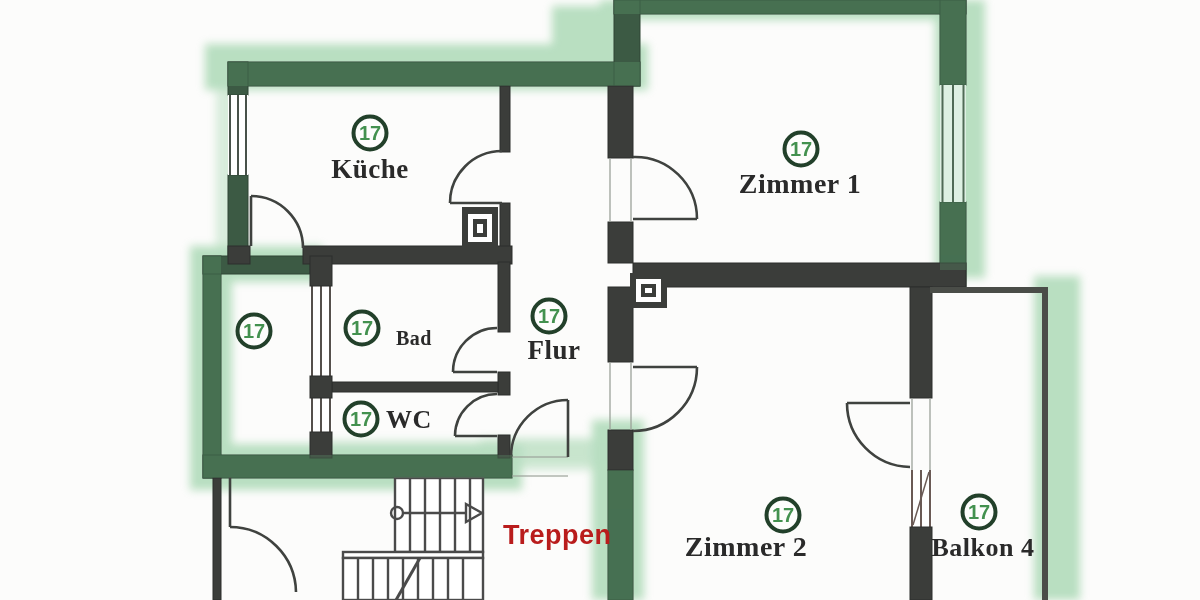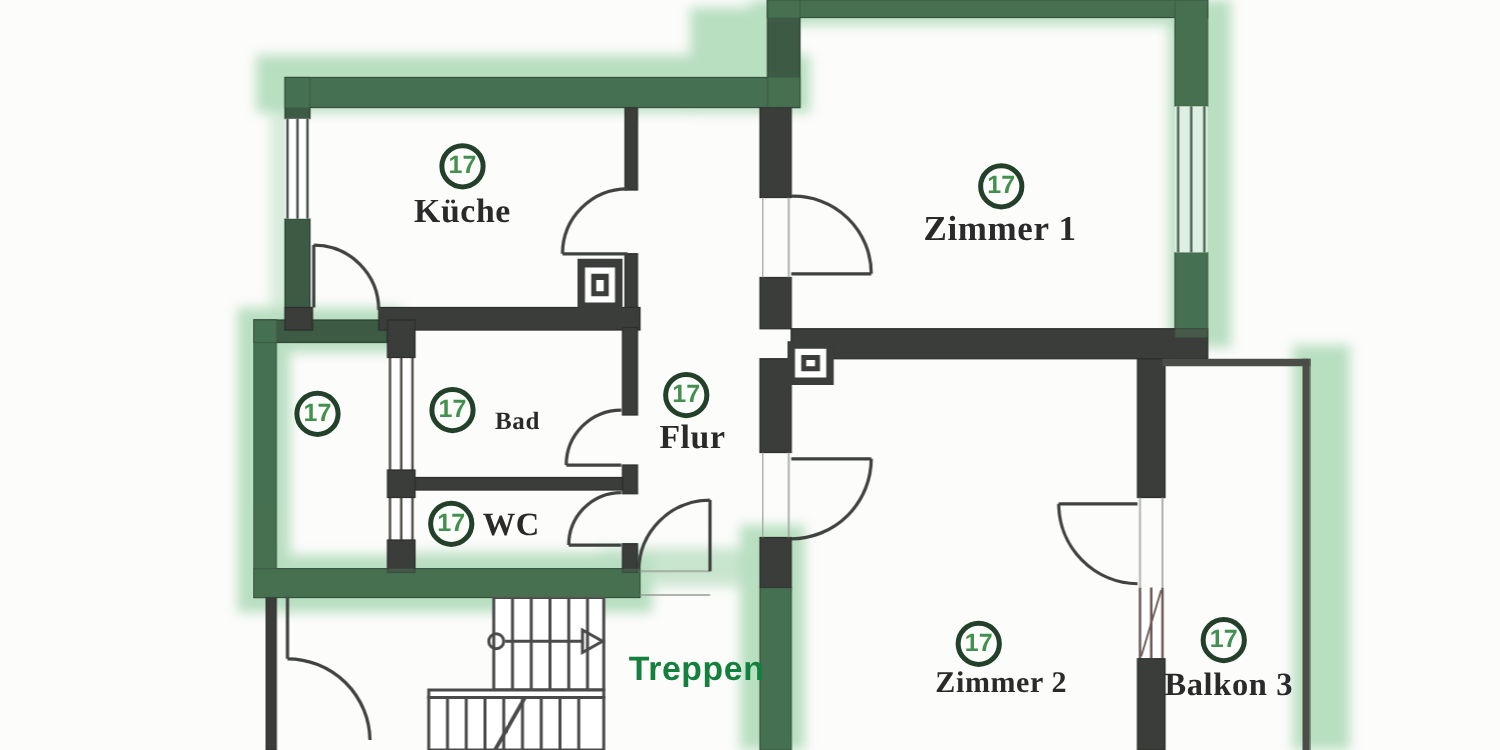--- a/index.html
+++ b/index.html
@@ -7,21 +7,21 @@
     position:relative;width:1200px;height:600px;overflow:hidden;
     background:#fcfcfb;
     font-family:"Liberation Sans", sans-serif;
   }
   .plan-wrap{position:absolute;inset:0;filter:blur(0.35px);}
   .rlabel{
     position:absolute;transform:translate(-50%,-50%);
     font-weight:700;color:#2a2a2a;white-space:nowrap;letter-spacing:0.5px;font-family:Liberation Serif, serif;
   }
   .trep-label{
-    position:absolute;font-weight:700;color:#15803d;letter-spacing:0.5px;
+    position:absolute;font-weight:700;color:#b91c1c;letter-spacing:0.5px;
     font-size:27px;line-height:34px;text-align:left;
   }
   .badge{
     position:absolute;transform:translate(-50%,-50%);
     width:37px;height:37px;border-radius:50%;
     border:4px solid #22402a;
     color:#43914f;font-size:20px;font-weight:700;
     display:flex;align-items:center;justify-content:center;
     background:rgba(255,255,255,0.25);
     box-sizing:border-box;
@@ -226,22 +226,22 @@
       <rect x="940" y="0" width="26" height="270"></rect>
     </g>
   </svg>
   </div>
 
   <div class="rlabel" style="left:370px;top:169px;font-size:27px">Küche</div>
   <div class="rlabel" style="left:800px;top:184px;font-size:28px">Zimmer 1</div>
   <div class="rlabel" style="left:414px;top:338px;font-size:20px">Bad</div>
   <div class="rlabel" style="left:554px;top:350px;font-size:27px">Flur</div>
   <div class="rlabel" style="left:409px;top:420px;font-size:26px">WC</div>
-  <div class="rlabel" style="left:801px;top:547px;font-size:24px">Zimmer 2</div>
-  <div class="rlabel" style="left:983px;top:548px;font-size:26px">Balkon 3</div>
+  <div class="rlabel" style="left:746px;top:547px;font-size:28px">Zimmer 2</div>
+  <div class="rlabel" style="left:983px;top:548px;font-size:26px">Balkon 4</div>
 
   <div class="trep-label" style="left:503px;top:518px">
     <div>Treppen</div>
   </div>
 
   <div class="badge" style="left:370px;top:133px">17</div>
   <div class="badge" style="left:801px;top:149px">17</div>
   <div class="badge" style="left:254px;top:331px">17</div>
   <div class="badge" style="left:362px;top:328px">17</div>
   <div class="badge" style="left:549px;top:316px">17</div>

